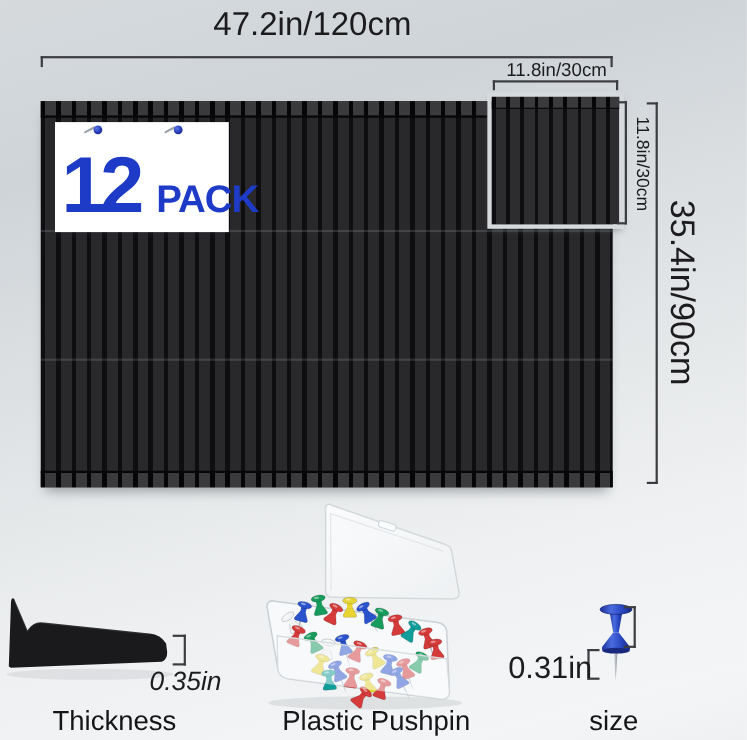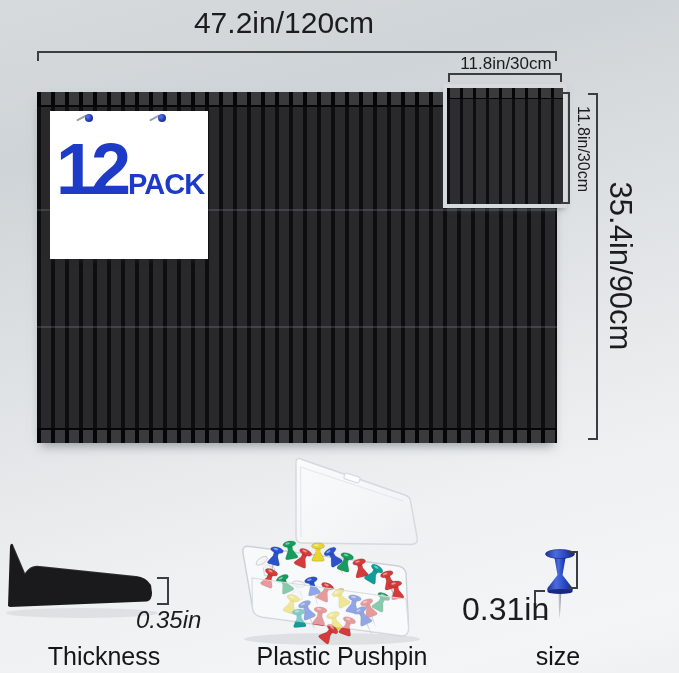--- a/index.html
+++ b/index.html
@@ -17,29 +17,29 @@
     position:absolute;left:37px;top:92px;width:520px;height:351px;
     background:repeating-linear-gradient(to right,#0e0e10 0 4px,#29292c 4px 14px);
     box-shadow:0 7px 10px -4px rgba(90,95,100,.55);
   }
   .cap{position:absolute;left:0;width:100%;height:13px;
     background:repeating-linear-gradient(to right,#060608 0 4px,#3a3a3d 4px 14px);}
   .cap.top{top:0;border-bottom:2px solid #060608;}
   .cap.bottom{bottom:0;border-top:2px solid #060608;}
   .seam{position:absolute;left:0;width:100%;height:2px;background:rgba(160,165,170,.22);}
   
-  .pack-card{position:absolute;left:50px;top:111px;width:158px;height:148px;background:#ffffff;
+  .pack-card{position:absolute;left:50px;top:111px;width:158px;height:100px;background:#ffffff;
     box-shadow:-2px 3px 5px rgba(40,42,48,.35),1px 1px 2px rgba(40,42,48,.15);}
   .card-pin{position:absolute;top:2px;width:16px;height:12px;}
   .card-pin .streak{position:absolute;left:-4px;top:4px;width:11px;height:2px;background:#9aa1a7;transform:rotate(-28deg);border-radius:2px;}
   .card-pin .dot{position:absolute;left:5px;top:1px;width:8px;height:8px;border-radius:50%;
     background:radial-gradient(circle at 35% 35%,#5a77e8 0%,#2338b4 55%,#101c66 100%);}
   .pack-text{position:absolute;left:6px;top:22px;display:flex;align-items:baseline;color:#1e3bc8;}
   .pack-num{font-size:72px;font-weight:bold;letter-spacing:-5px;line-height:1;}
-  .pack-word{font-size:29px;font-weight:bold;letter-spacing:-1px;margin-left:2px;}
+  .pack-word{font-size:35px;font-weight:bold;letter-spacing:-1px;margin-left:16px;}
   
   .small-panel{
     position:absolute;left:443px;top:84px;width:124px;height:124px;box-sizing:border-box;
     border:4px solid #d6dadd;
     background:repeating-linear-gradient(to right,#0e0e10 0 3.5px,#2d2d30 3.5px 13px);
     box-shadow:0 3px 6px -2px rgba(80,85,90,.5);
   }
   .small-panel .cap{height:10px;background:repeating-linear-gradient(to right,#060608 0 3.5px,#3a3a3d 3.5px 13px);}
   .small-panel .cap.top{border-bottom:1px solid #060608;}
   .illus{position:absolute;}
@@ -345,16 +345,16 @@
     <ellipse cx="22" cy="8" rx="14.5" ry="4.5" fill="url(#bluev)" stroke="#14226e" stroke-width="0.6"></ellipse>
     <ellipse cx="22" cy="45.5" rx="12.5" ry="2.6" fill="#18287f"></ellipse>
   </svg>
   <div class="line" style="left:576px;top:551px;width:2px;height:38px;"></div>
   <div class="line" style="left:567px;top:551px;width:11px;height:2px;"></div>
   <div class="line" style="left:567px;top:587px;width:11px;height:2px;"></div>
 
   <div class="line" style="left:534px;top:590px;width:2px;height:28px;"></div>
   <div class="line" style="left:534px;top:590px;width:11px;height:2px;"></div>
   <div class="line" style="left:534px;top:616px;width:11px;height:2px;"></div>
-  <div class="txt" style="left:462px;top:591px;width:66px;text-align:right;font-size:32px;">0.31in</div>
+  <div class="txt" style="left:462px;top:591px;width:66px;text-align:right;font-size:28px;">0.31in</div>
   <div class="caption" style="left:558px;top:642px;text-align:center;">size</div>
 
 </div>
 
 </body></html>

